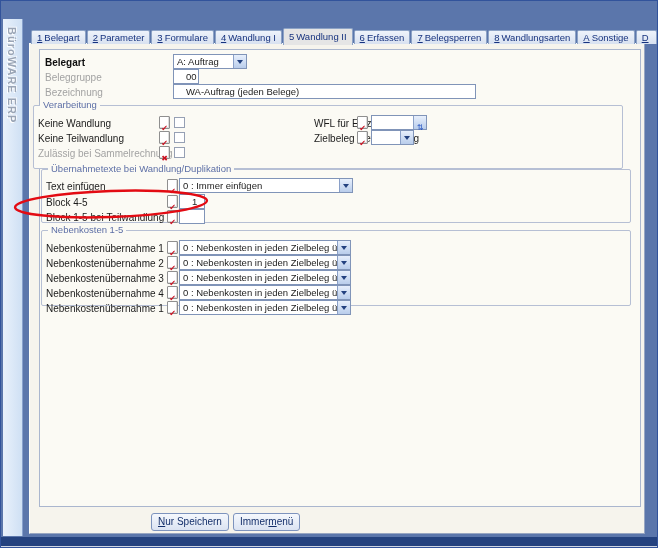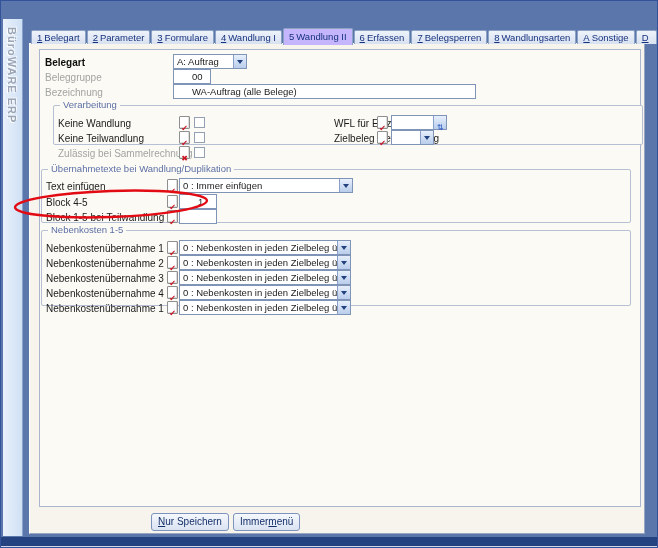--- a/index.html
+++ b/index.html
@@ -25,36 +25,36 @@
     font-size:11px; font-weight:bold; letter-spacing:1px; color:#9aa5b6;
     text-shadow:1px 1px 0 #ffffff, -1px -1px 0 #f2f6fc; white-space:nowrap; }
 
   
   .tabs { position:absolute; left:30px; top:26px; height:17px; display:flex;
     align-items:flex-end; gap:1px; z-index:3; }
   .tab { background:linear-gradient(#eef3fb,#d8e1f0); border:1px solid #8da3c6; border-bottom:none;
     border-radius:2px 2px 0 0; padding:1px 5px 1px; font-size:9.5px; color:#16327e;
     white-space:nowrap; height:14px; line-height:12px; cursor:default; }
   .tab .h { text-decoration:underline; margin-right:2px; }
-  .tab.active { background:#c4b5fd; height:17px; line-height:14px; margin-bottom:-1px; z-index:4; position:relative; }
+  .tab.active { background:#e5e5e5; height:17px; line-height:14px; margin-bottom:-1px; z-index:4; position:relative; }
   .tab.active .h { text-decoration:none; }
 
   
   .page { position:absolute; left:28px; top:42px; width:616px; height:491px;
     background:#f6f4ed; border-top:1px solid #fdfdf8; border-left:1px solid #fdfdf8;
     border-right:1px solid #98a6c2; border-bottom:1px solid #98a6c2; z-index:2; }
   .panel { position:absolute; left:38px; top:48px; width:602px; height:458px;
     background:#fbfaf4; border:1px solid #aab6ce; z-index:2; }
 
   .lbl { position:absolute; font-size:10px; color:#1b1b1b; line-height:12px; white-space:nowrap; z-index:3; }
   .lbl.b { font-weight:bold; color:#0f0f0f; }
   .lbl.dis { color:#a3a3a3; }
 
   .input { position:absolute; height:15px; background:#fff; border:1px solid #8094b8;
-    font-size:9.5px; line-height:13px; padding:0 18px; color:#222; z-index:3; overflow:hidden; white-space:nowrap; }
+    font-size:9.5px; line-height:13px; padding:0 12px; color:#222; z-index:3; overflow:hidden; white-space:nowrap; }
   .select { position:absolute; height:15px; background:#fff; border:1px solid #8094b8;
     display:flex; z-index:3; }
   .sel-val { flex:1; font-size:9.5px; line-height:13px; padding:0 3px; color:#222;
     overflow:hidden; white-space:nowrap; }
   .sel-btn { width:13px; border-left:1px solid #8aa0c8; background:linear-gradient(#e7effc,#b9cdeb);
     display:flex; align-items:center; justify-content:center; }
   .tri { width:0; height:0; border:3px solid transparent; border-top:4px solid #23417f; margin-top:4px; }
   .spin { width:13px; border-left:1px solid #8aa0c8; background:linear-gradient(#e7effc,#b9cdeb);
     text-align:center; }
   .spin .sg { font-size:8px; color:#2553c0; line-height:13px; }
@@ -112,23 +112,23 @@
     <span class="sel-val">A: Auftrag</span>
     <span class="sel-btn">
         <i class="tri"></i>
       </span>
   </div>
 
   <div class="lbl dis" style="left:44px;top:71px">Beleggruppe</div>
   <div class="input" style="left:172px;top:68px;width:19px">00</div>
 
   <div class="lbl dis" style="left:44px;top:86px">Bezeichnung</div>
-  <div class="input" style="left:172px;top:83px;width:303px">WA-Auftrag (alle Belege)</div>
-
-  <div class="group" style="left:52px;top:104px;width:590px;height:40px">
+  <div class="input" style="left:172px;top:83px;width:303px">WA-Auftrag (jeden Belege)</div>
+
+  <div class="group" style="left:32px;top:104px;width:590px;height:64px">
     <span class="legend">Verarbeitung</span>
 
     <div class="lbl" style="left:4px;top:12px">Keine Wandlung</div>
     <span class="flag" style="left:125px;top:10px"><span class="fg">✔</span></span>
     <span class="cb" style="left:140px;top:11px"></span>
 
     <div class="lbl" style="left:4px;top:27px">Keine Teilwandlung</div>
     <span class="flag" style="left:125px;top:25px"><span class="fg">✔</span></span>
     <span class="cb" style="left:140px;top:26px"></span>
 

